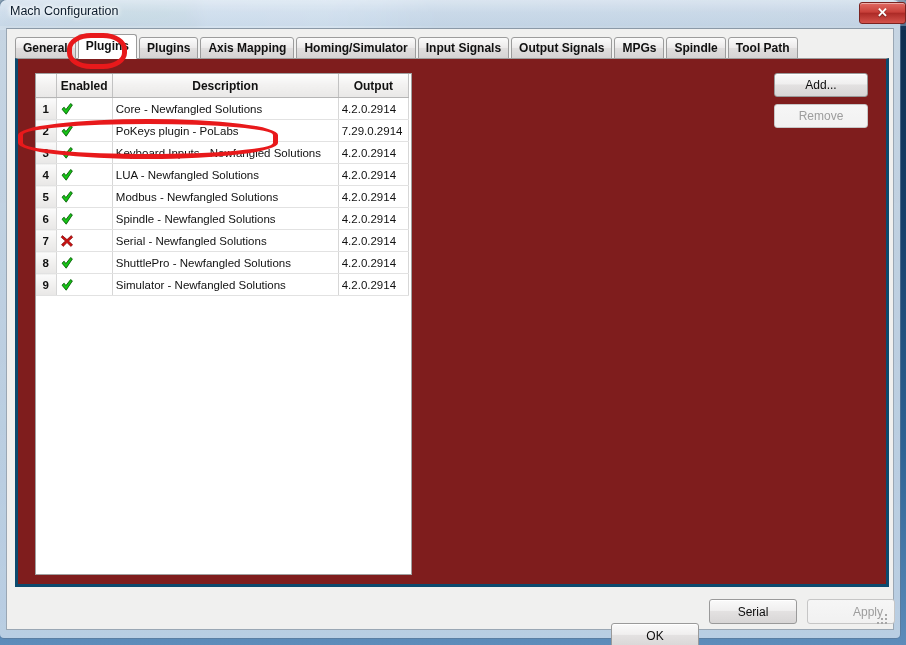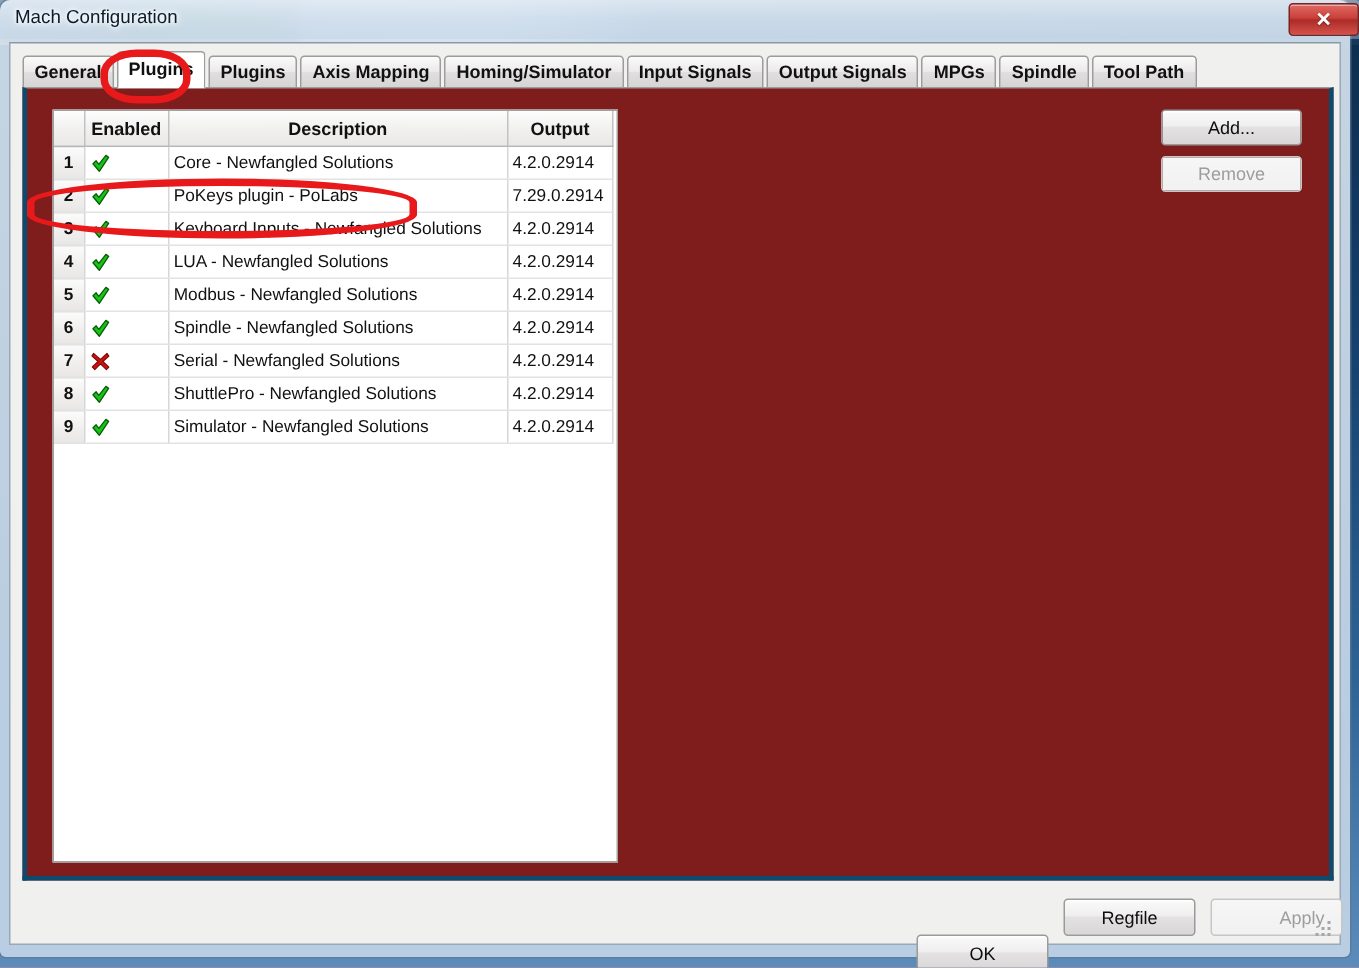--- a/index.html
+++ b/index.html
@@ -336,21 +336,21 @@
               </tr>
             </tbody>
         </table>
       </div>
 
       <button class="btn btn-add">Add...</button>
       <button class="btn btn-remove disabled" disabled="">Remove</button>
     </div>
 
     <button class="btn btn-ok">OK</button>
-    <button class="btn btn-cancel">Regfile</button>
+    <button class="btn btn-cancel">Serial</button>
     <button class="btn btn-apply disabled" disabled="">Apply</button>
 
     <svg class="grip" viewBox="0 0 14 14">
       <g fill="#a6a6a6">
         <rect x="10" y="10" width="2" height="2"></rect>
           <rect x="6" y="10" width="2" height="2"></rect>
         <rect x="10" y="6" width="2" height="2"></rect>
           <rect x="2" y="10" width="2" height="2"></rect>
         <rect x="6" y="6" width="2" height="2"></rect>
           <rect x="10" y="2" width="2" height="2"></rect>

